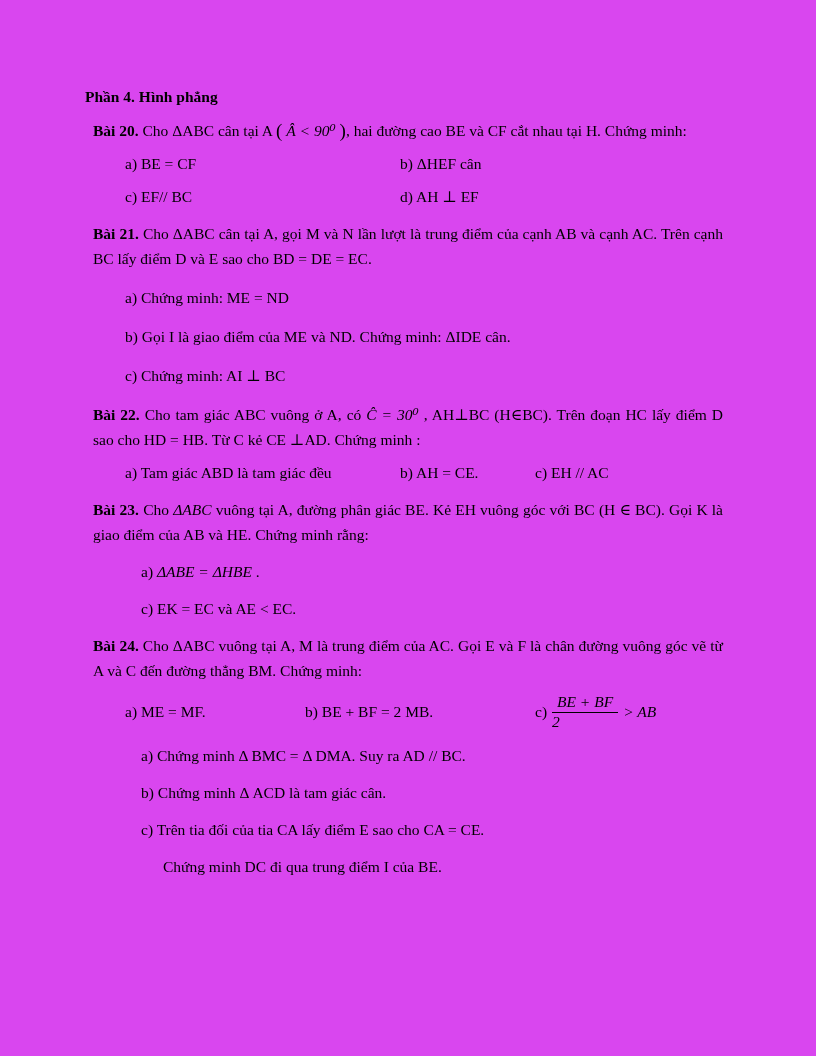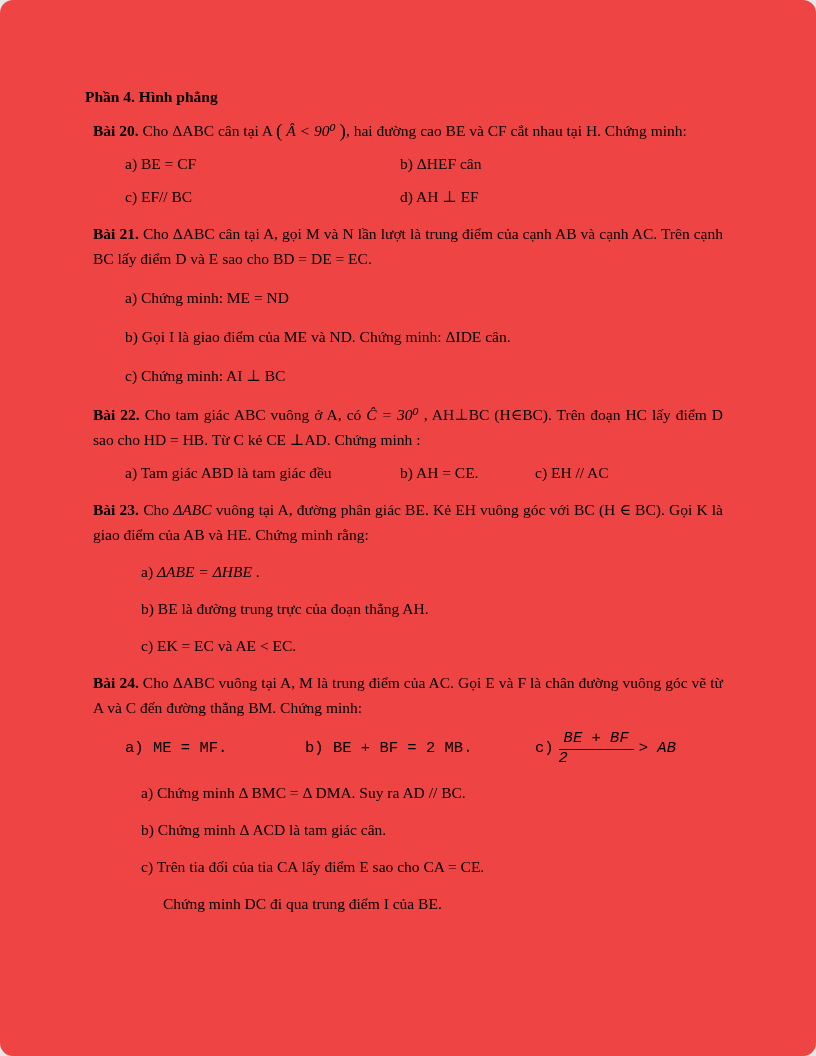--- a/index.html
+++ b/index.html
@@ -1,27 +1,26 @@
 <!DOCTYPE html>
 <html><head>
 <meta charset="utf-8">
 <style>
   html, body { margin: 0; padding: 0; background: #e8e8e8; }
   .page {
     width: 816px;
     height: 1056px;
     margin: 0 auto;
-    background: #ef4444;
+    background: #d946ef;
     box-sizing: border-box;
     padding: 88px 85px 30px 85px;
     font-family: "Liberation Serif", "DejaVu Serif", serif;
     font-size: 15.5px;
     color: #000000;
     overflow: hidden;
-    border-radius: 13px;
   }
   .section-title {
     margin: 0 0 12px 0;
     font-weight: bold;
     font-size: 15.5px;
   }
   .problem { margin: 0 0 12px 0; }
   .intro {
     margin: 8px;
     line-height: 25px;
@@ -34,21 +33,21 @@
   .part { margin: 14px 0; line-height: 25px; }
   .parts-tight .part { margin: 12px 16px; }
   .note { padding-left: 22px; }
   .row {
     display: flex;
     align-items: baseline;
     padding-left: 40px;
     margin: 8px 0;
     line-height: 25px;
   }
-  .row.vmid { align-items: center; margin: 10px 0 6px 0; font-family: Liberation Mono, monospace; }
+  .row.vmid { align-items: center; margin: 10px 0 6px 0; }
   .cell { display: inline-block; }
   .c275 { width: 275px; }
   .c180 { width: 180px; }
   .c230 { width: 230px; }
   .c135 { width: 135px; }
   .frac-cell { display: inline-flex; align-items: center; }
   .frac {
     display: inline-block;
     vertical-align: middle;
     margin: 0 5px;
@@ -95,21 +94,20 @@
       <span class="cell c275">a) Tam giác ABD là tam giác đều</span>
       <span class="cell c135">b) AH = CE.</span>
       <span class="cell">c) EH // AC</span>
     </div>
   </section>
 
   <section class="problem">
     <p class="intro"><b class="plabel">Bài 23.</b><span> Cho </span><span class="it">ΔABC</span><span> vuông tại A, đường phân giác BE. Kẻ EH vuông góc với BC (H ∈ BC). Gọi K là giao điểm của AB và HE. Chứng minh rằng:</span></p>
     <div class="parts parts-tight">
       <p class="part"><span>a) </span><span class="it">ΔABE = ΔHBE</span><span> .</span></p>
-      <p class="part">b) BE là đường trung trực của đoạn thẳng AH.</p>
       <p class="part">c) EK = EC và AE &lt; EC.</p>
     </div>
   </section>
 
   <section class="problem">
     <p class="intro"><b class="plabel">Bài 24.</b><span> Cho ΔABC vuông tại A, M là trung điểm của AC. Gọi E và F là chân đường vuông góc vẽ từ A và C đến đường thẳng BM. Chứng minh:</span></p>
     <div class="row vmid">
       <span class="cell c180">a) ME = MF.</span>
       <span class="cell c230">b) BE + BF = 2 MB.</span>
       <span class="cell frac-cell">

